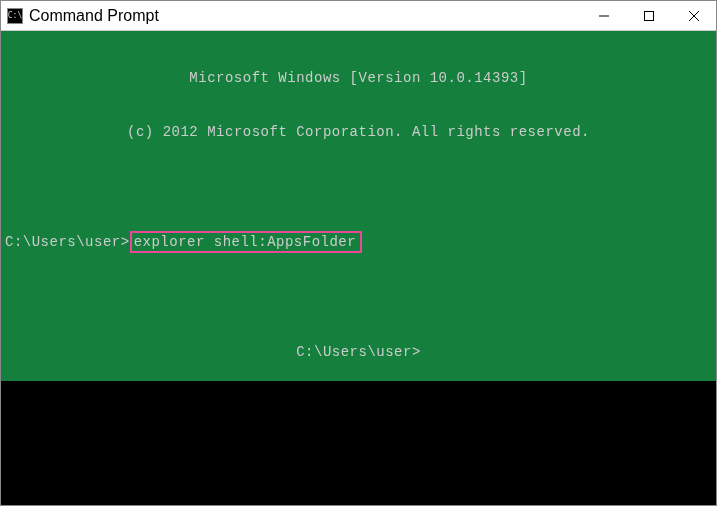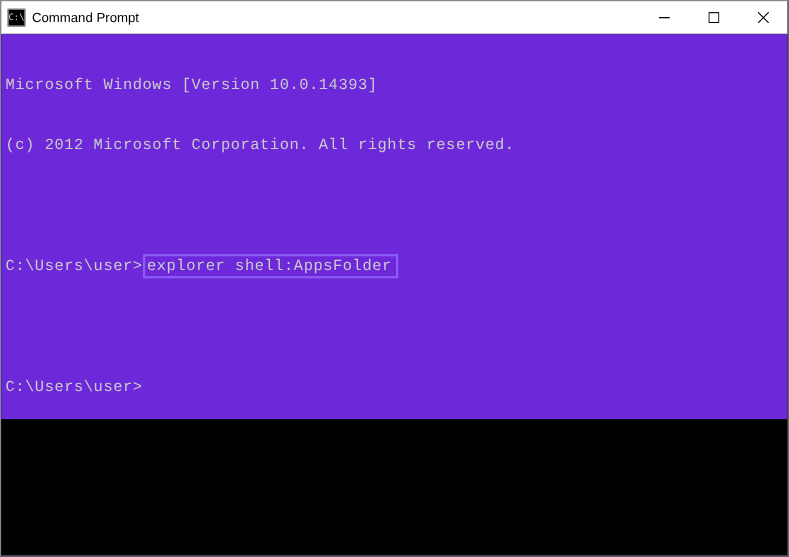--- a/index.html
+++ b/index.html
@@ -32,55 +32,56 @@
       display: flex;
       align-items: center;
       justify-content: center;
       font-size: 8px;
       color: #ccc;
       font-family: monospace;
     }
     .titlebar-title {
       flex: 1;
       font-family: "Segoe UI", Tahoma, sans-serif;
-      font-size: 12px;
+      font-size: 16px;
       color: #000;
     }
     .window-controls {
       display: flex;
       height: 100%;
     }
     .window-control {
       width: 45px;
       height: 100%;
       display: flex;
       align-items: center;
       justify-content: center;
       font-family: "Segoe UI", sans-serif;
     }
     .window-control svg {
       width: 10px;
       height: 10px;
     }
     .terminal {
-      background: #6d28d9;
+      background: #15803d;
       color: #cccccc;
       font-size: 14px;
       line-height: 18px;
       padding: 2px 4px;
       font-family: "SimSun", "Consolas", "Courier New", monospace;
       letter-spacing: 0.5px;
       white-space: pre;
+      text-align: center;
     }
     .terminal-line {
       display: block;
       min-height: 18px;
     }
     .highlight-box {
-      border: 2px solid #8b5cf6;
+      border: 2px solid #ec4899;
       padding: 0 4px 0 2px;
       display: inline-block;
       line-height: 18px;
     }
     .prompt-line {
       display: flex;
       align-items: center;
     }
   </style>
 </head>

